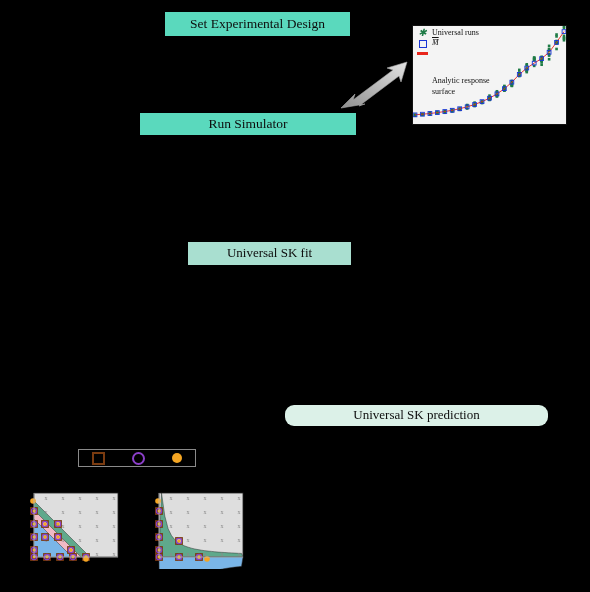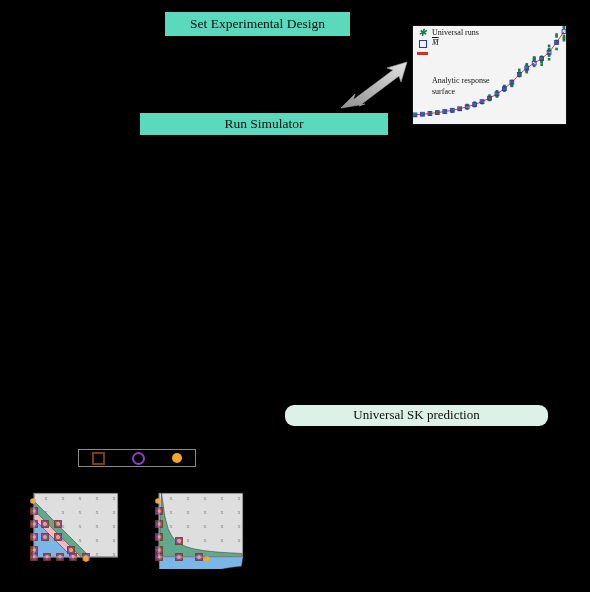--- a/index.html
+++ b/index.html
@@ -8,21 +8,21 @@
   .stage{position:absolute;left:0;top:0;width:590px;height:592px;}
 
   
   .box{position:absolute;display:flex;align-items:center;justify-content:center;
        text-align:center;line-height:1.1;color:#0d0d0d;box-sizing:border-box;}
   .box.strong{background:#5ad9bd;}
   .box.mid{background:#a9dfd0;}
   .box.pale{background:#dcf1e8;border-radius:9px;}
 
   #box-design{left:165px;top:12px;width:185px;height:24px;font-size:13.5px;}
-  #box-run{left:140px;top:113px;width:248px;height:22px;font-size:13.5px;}
+  #box-run{left:140px;top:113px;width:216px;height:22px;font-size:13.5px;}
   #box-sparse{left:14px;top:232px;width:150px;height:22px;font-size:13px;}
   #box-uskfit{left:188px;top:242px;width:163px;height:23px;font-size:13px;}
   #box-uskpred{left:285px;top:405px;width:263px;height:21px;font-size:13px;}
   #box-err{left:272px;top:508px;width:288px;height:25px;font-size:13px;}
 
   
   #decision{position:absolute;left:418px;top:138px;width:112px;height:72px;}
   #decision .dia{position:absolute;inset:0;background:#d3f3e9;
       clip-path:polygon(50% 0,100% 50%,50% 100%,0 50%);}
   #decision .dtext{position:absolute;inset:0;display:flex;flex-direction:column;
@@ -228,20 +228,21 @@
         <rect x="119.3" y="35.2" width="3.8" height="3.8" fill="none" stroke="#1a36d6" stroke-width="0.9"></rect>
         <rect x="126.74999999999997" y="30.70000000000001" width="3.8" height="3.8" fill="none" stroke="#1a36d6" stroke-width="0.9"></rect>
         <rect x="134.2" y="24.4" width="3.8" height="3.8" fill="none" stroke="#1a36d6" stroke-width="0.9"></rect>
         <rect x="141.64999999999998" y="14.499999999999991" width="3.8" height="3.8" fill="none" stroke="#1a36d6" stroke-width="0.9"></rect>
         <rect x="149.1" y="3.7000000000000086" width="3.8" height="3.8" fill="none" stroke="#1a36d6" stroke-width="0.9"></rect>
       </svg>
   </div>
 
 
 
+  <div class="box mid" id="box-uskfit">Universal SK fit</div>
 
   <div class="box pale" id="box-uskpred">Universal SK prediction</div>
 
 
   <div id="markerbar">
     <span class="m-sq"></span>
     <span class="m-hex"></span>
     <span class="m-dot"></span>
   </div>
 

